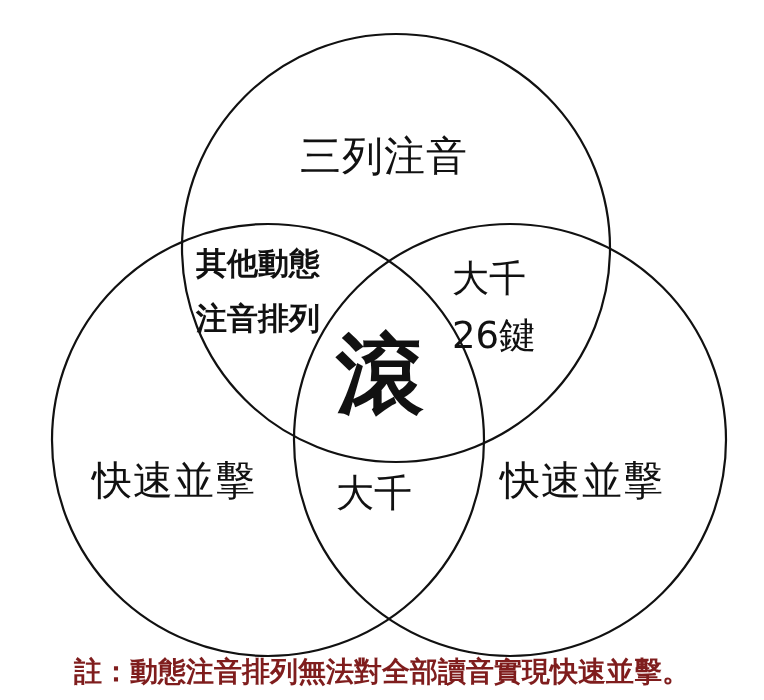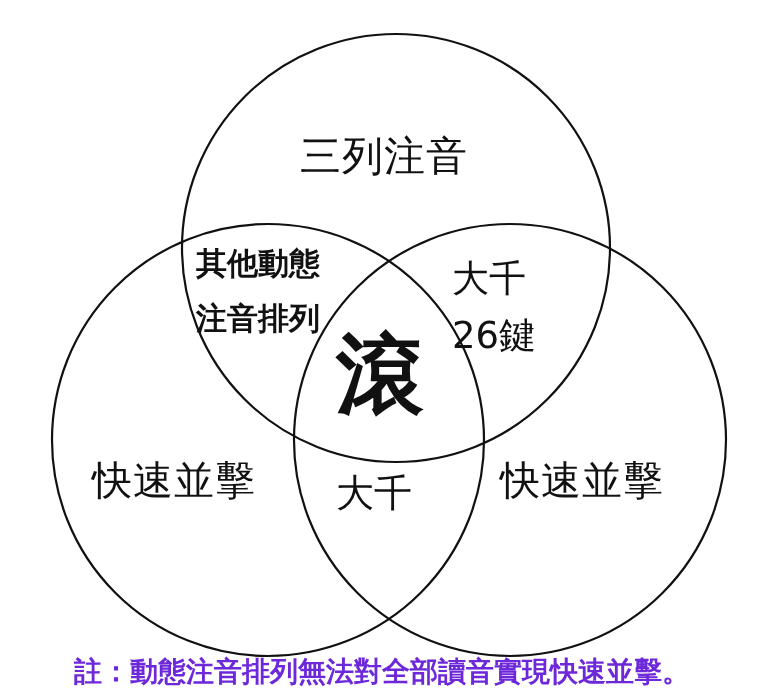--- a/index.html
+++ b/index.html
@@ -61,21 +61,21 @@
     font-size: 38px;
   }
   #lbl-bottom .line + .line { margin-top: 18px; }
   #footnote {
     position: absolute;
     left: 0; top: 658px; width: 764px;
     text-align: center;
     font-size: 28px;
     font-weight: bold;
     line-height: 1;
-    color: #6d28d9;
+    color: #7f1d1d;
     white-space: nowrap;
   }
 </style>
 </head>
 <body>
 
 <svg class="venn" viewBox="0 0 764 700" xmlns="http://www.w3.org/2000/svg">
   <circle cx="396" cy="248" r="214" fill="none" stroke="#111111" stroke-width="2.2"></circle>
   <circle cx="268" cy="440" r="216" fill="none" stroke="#111111" stroke-width="2.2"></circle>
   <circle cx="510" cy="440" r="216" fill="none" stroke="#111111" stroke-width="2.2"></circle>

